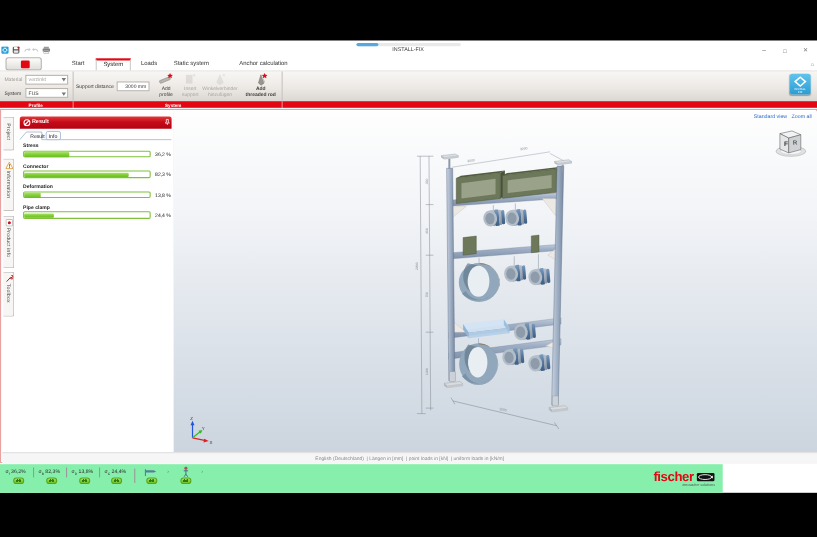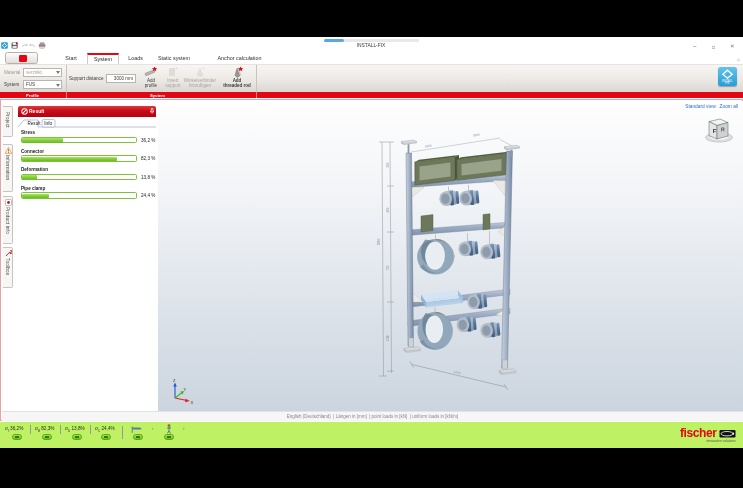--- a/index.html
+++ b/index.html
@@ -51,21 +51,21 @@
 .bgfill { position:absolute; left:0px; top:0.5px; height:4.5px; background:linear-gradient(#aee472 0%,#84d038 45%,#6abb22 100%); border-radius:1px; }
 .bgval { position:absolute; left:120px; top:3.5px; font-size:4.6px; color:#222; width:20px; }
 
 #view { position:absolute; left:157px; top:1px; width:585px; height:310px;
   background:linear-gradient(#fefefe 0%, #f2f4f7 30%, #d8dfe7 75%, #ccd5df 100%); }
 #viewlinks { position:absolute; right:5px; top:3px; font-size:4.8px; color:#2a6fd0; }
 
 #status { position:absolute; left:1px; top:311px; width:741px; height:10px; background:#f6f6f6; border-top:1px solid #e2e2e2; }
 #status .stxt { position:absolute; width:100%; top:2.2px; text-align:center; font-size:4.5px; color:#888; }
 
-#bottombar { position:absolute; left:0; top:385px; width:743px; height:26px; background:#bef264;text-decoration:underline; }
+#bottombar { position:absolute; left:0; top:385px; width:657px; height:26px; background:#86efac;text-decoration:underline; }
 .sigitem { position:absolute; top:4px; font-size:4.7px; color:#2a2a2a; }
 .sigpill { position:absolute; width:10px; height:5.5px; border-radius:2.8px; background: radial-gradient(circle at 34% 50%, #2f7c0c 0 21%, rgba(0,0,0,0) 23%), radial-gradient(circle at 64% 50%, #2f7c0c 0 21%, rgba(0,0,0,0) 23%), linear-gradient(#a8e15c,#6cc21e); border:0.5px solid #59a514; }
 .sigsep { position:absolute; top:3px; width:1px; height:9px; background:#999; }
 
 #flogo { position:absolute; right:5px; top:3px; width:58px; height:20px; }
 </style>
 </head>
 <body>
 <div id="stage">
 <div id="win">

